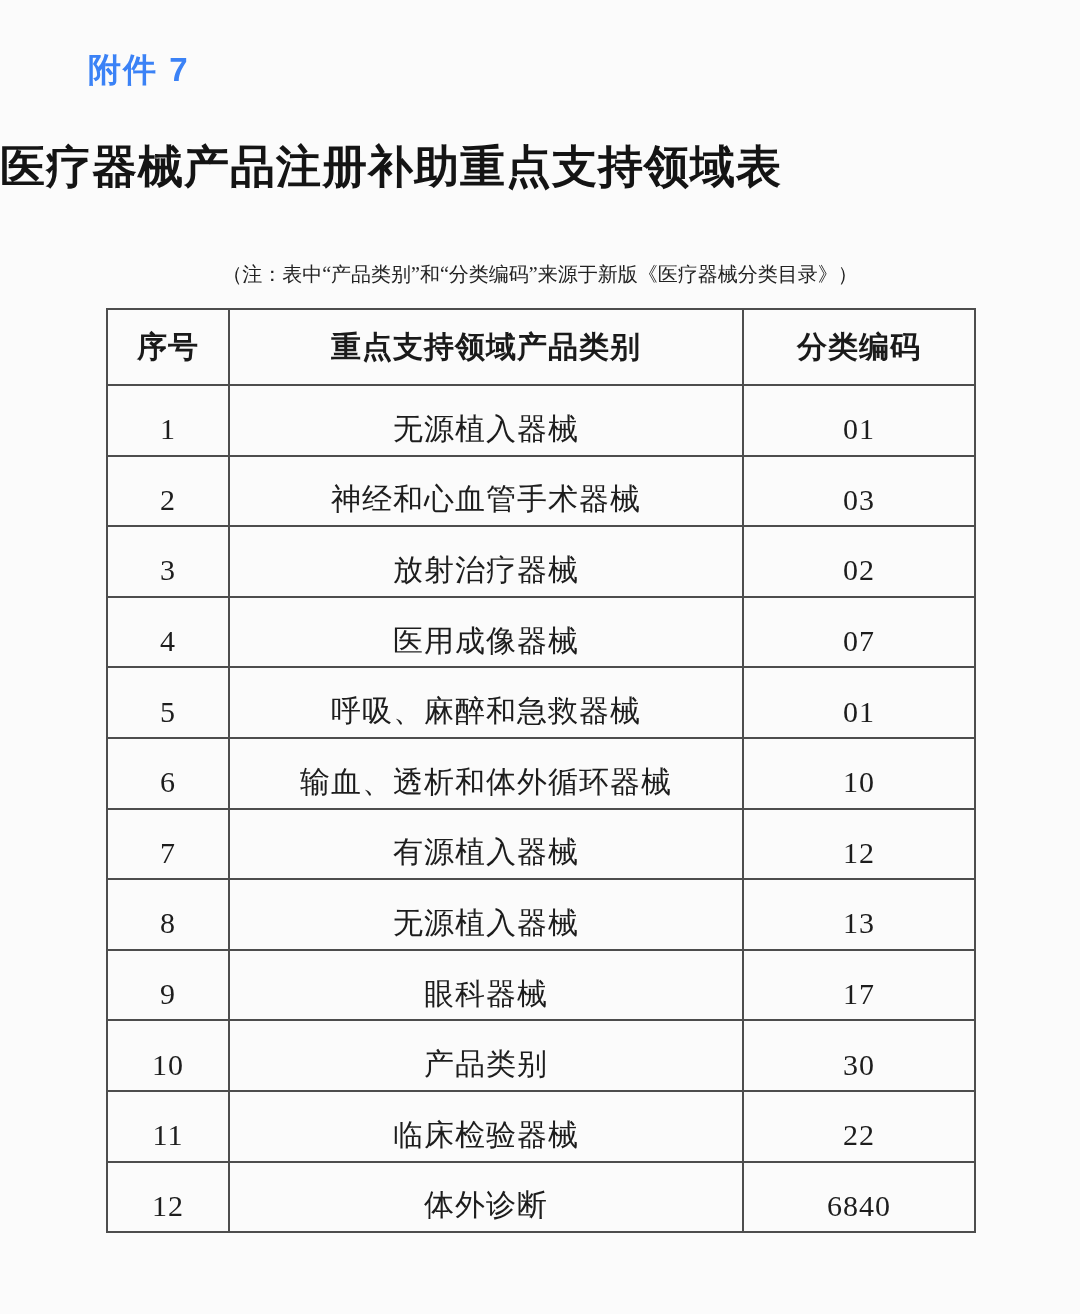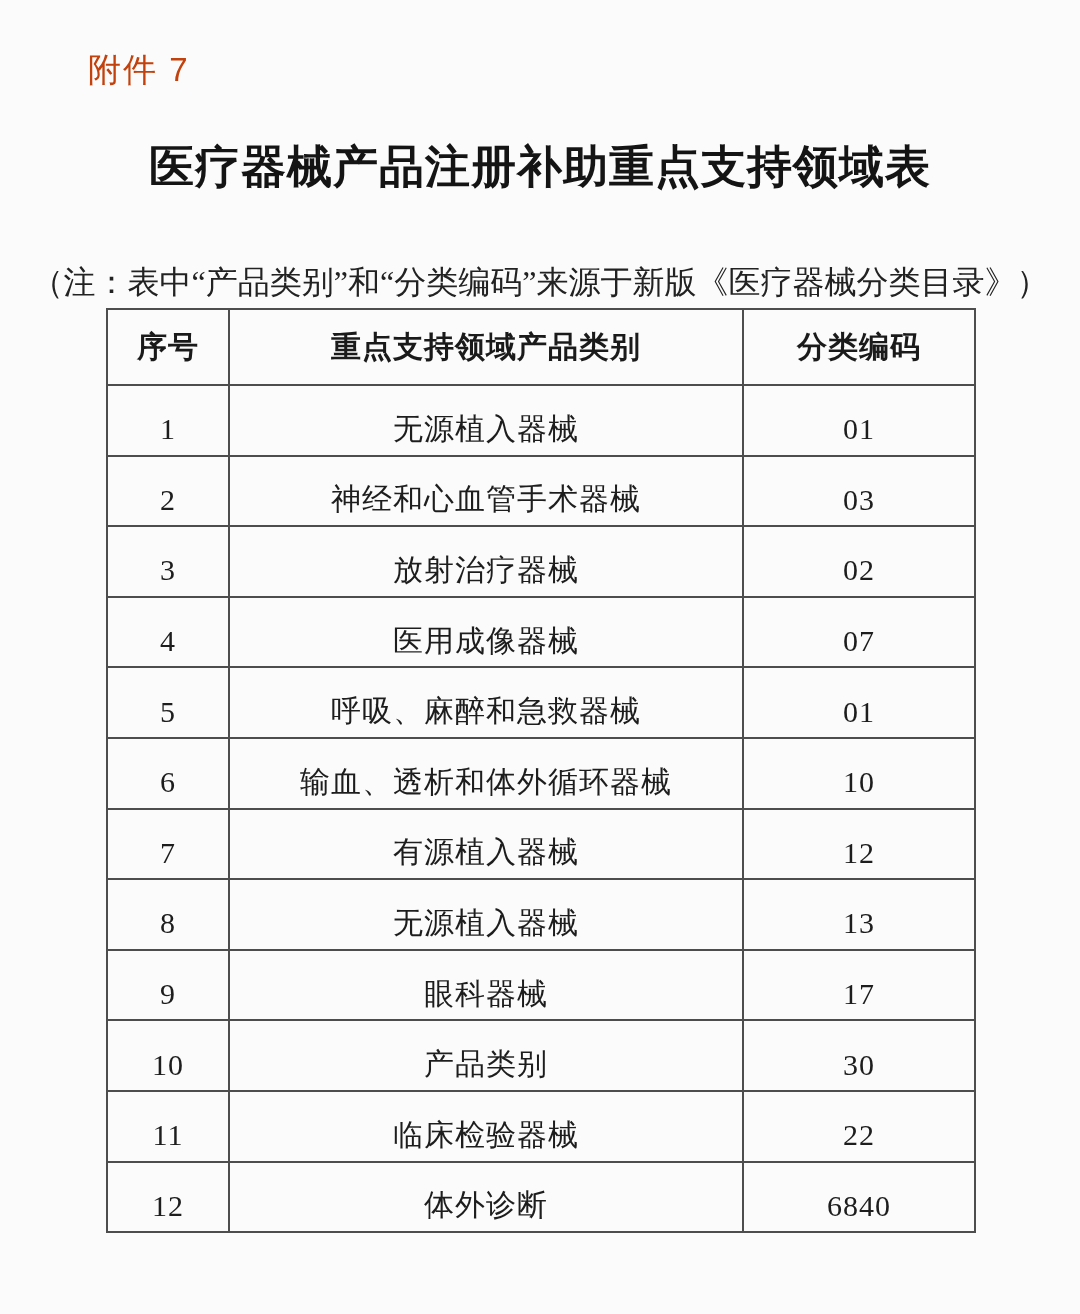--- a/index.html
+++ b/index.html
@@ -17,45 +17,45 @@
   }
   .page {
     position: absolute;
     inset: 0;
   }
   .attachment-label {
     position: absolute;
     left: 88px;
     top: 48px;
     font-family: "Liberation Sans", "DejaVu Sans", sans-serif;
-    font-weight: 400;
+    font-weight: 700;
     font-size: 33px;
     letter-spacing: 2px;
-    color: #c2410c;
+    color: #3b82f6;
   }
   .doc-title {
     position: absolute;
     left: 0;
     right: 0;
     top: 137px;
-    text-align: center;
+    text-align: left;
     font-family: "Liberation Serif", "DejaVu Serif", serif;
     font-weight: 700;
     font-size: 45px;
     letter-spacing: 1px;
     color: #141414;
     white-space: nowrap;
   }
   .doc-note {
     position: absolute;
     left: 0;
     right: 0;
     top: 261px;
     text-align: center;
-    font-size: 32px;
+    font-size: 20px;
     letter-spacing: 0px;
     color: #222;
     white-space: nowrap;
   }
   table.support-table {
     position: absolute;
     left: 106px;
     top: 308px;
     width: 868px;
     border-collapse: collapse;

